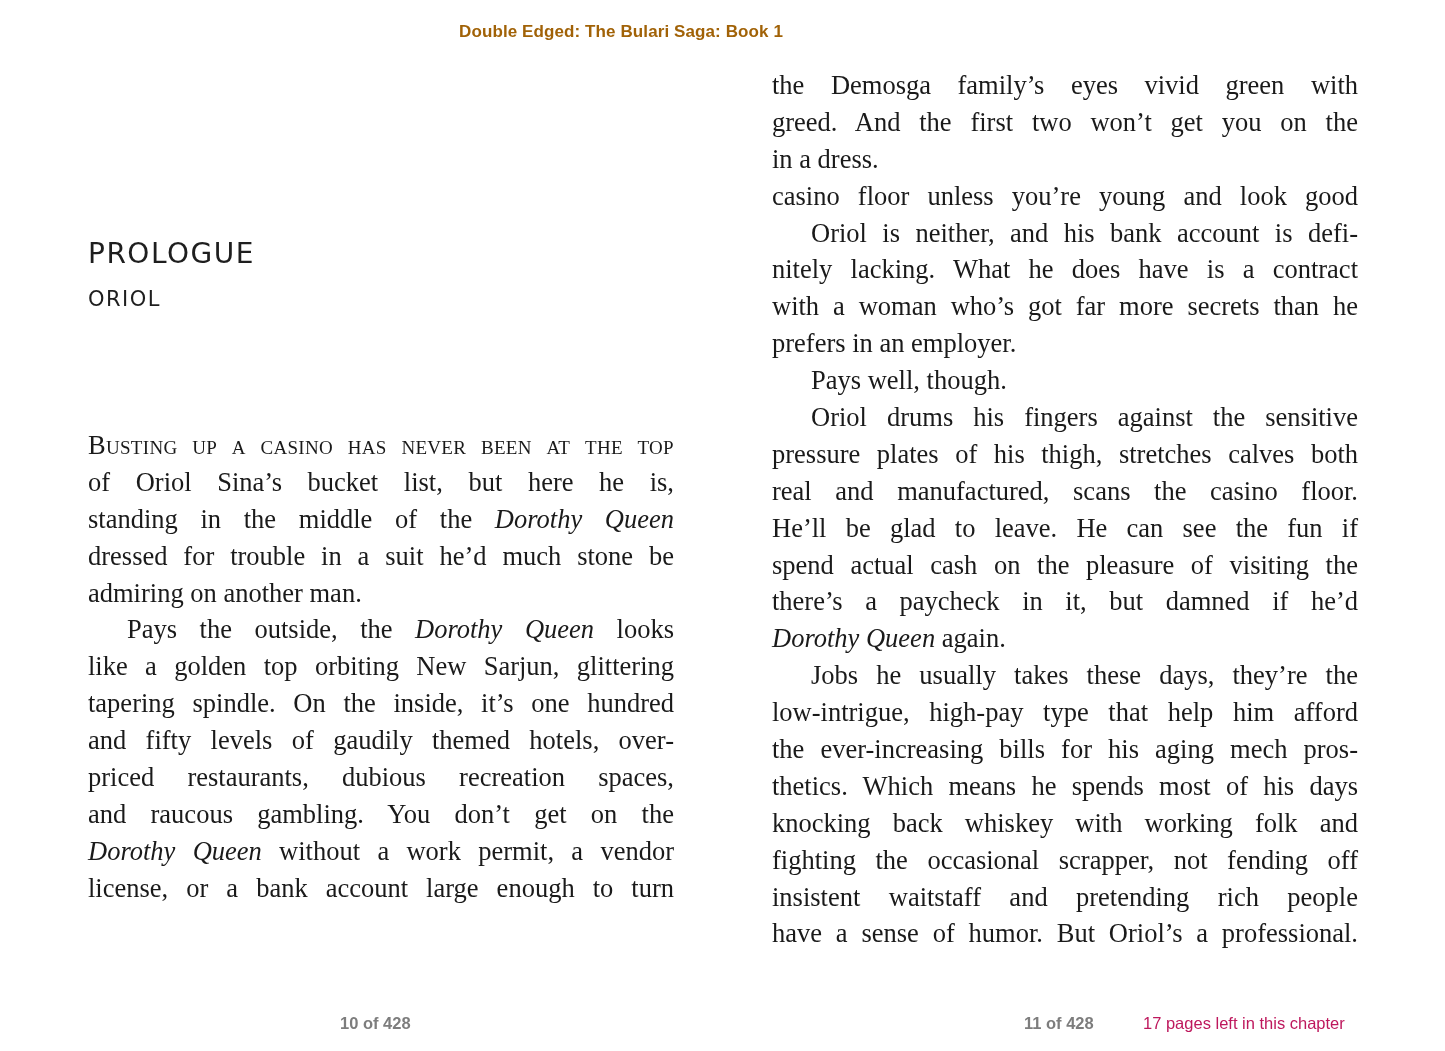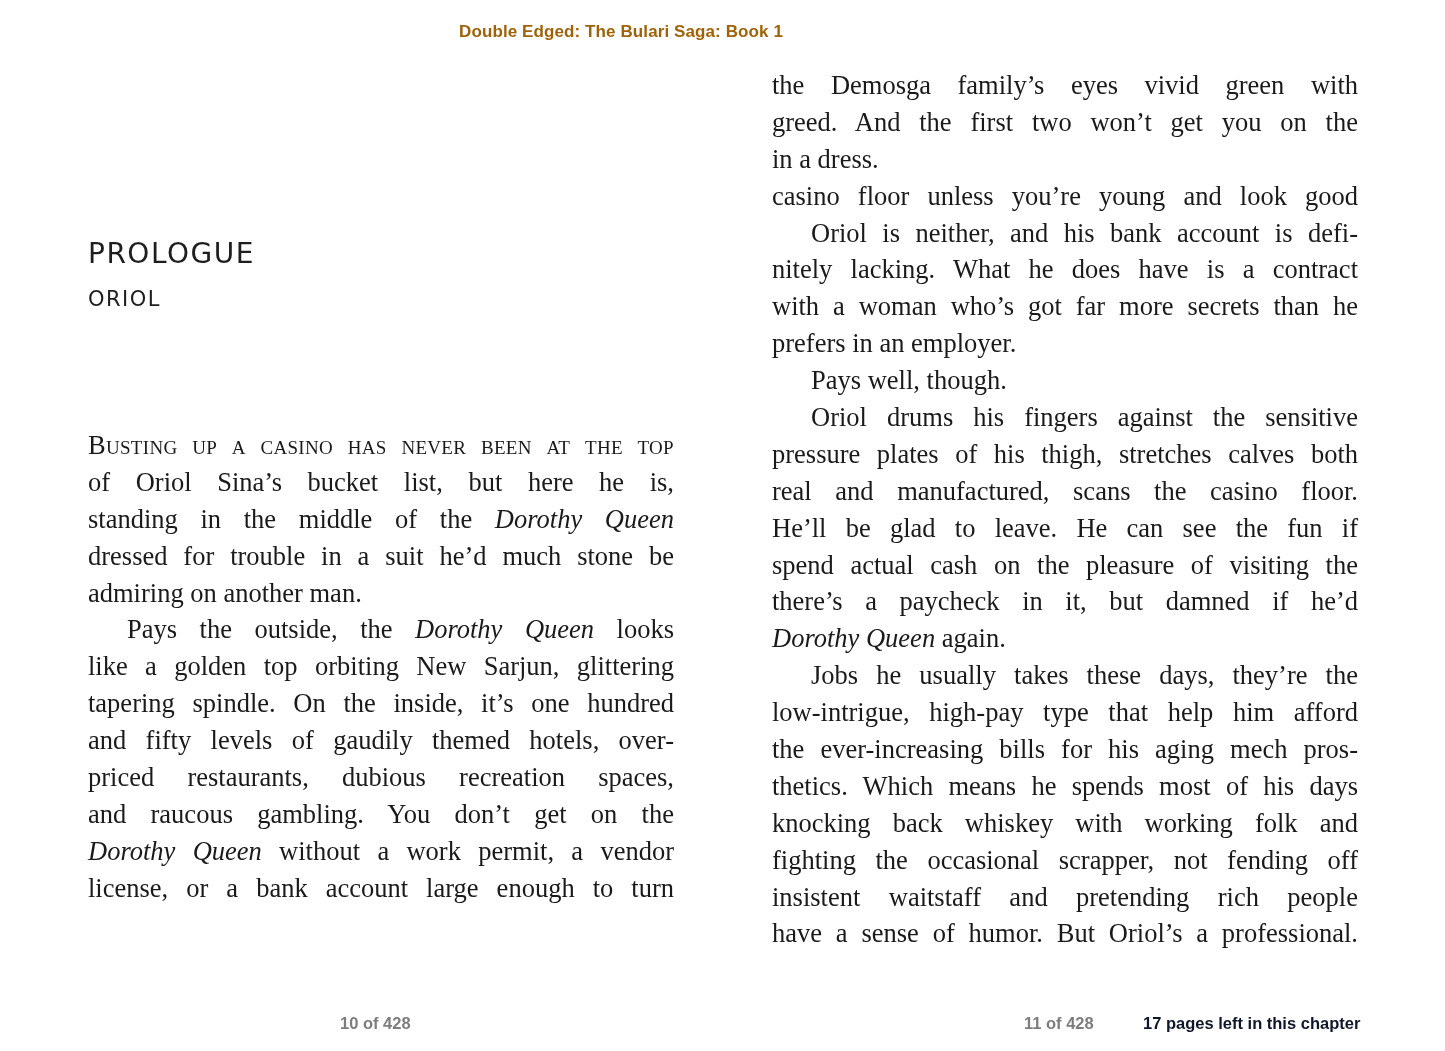--- a/index.html
+++ b/index.html
@@ -90,21 +90,21 @@
       position: absolute;
       top: 990px;
       font-family: "Liberation Sans", "DejaVu Sans", sans-serif;
       font-size: 16.5px;
       color: #7d7d7d;
       margin-top: 24px;
     }
     .page-num { font-weight: bold; }
     .footer-left { left: 340px; }
     .footer-right-num { left: 1024px; }
-    .footer-chapter { left: 1143px; font-weight: bold; color: #0f172a; }
+    .footer-chapter { left: 1143px; font-weight: normal; color: #be185d; }
   </style>
 </head>
 <body>
 
 <div class="book-title">Double Edged: The Bulari Saga: Book 1</div>
 
 <div class="page page-left">
   <div class="chapter-heading">
     <div class="chapter-title">PROLOGUE</div>
     <div class="chapter-subtitle">ORIOL</div>

